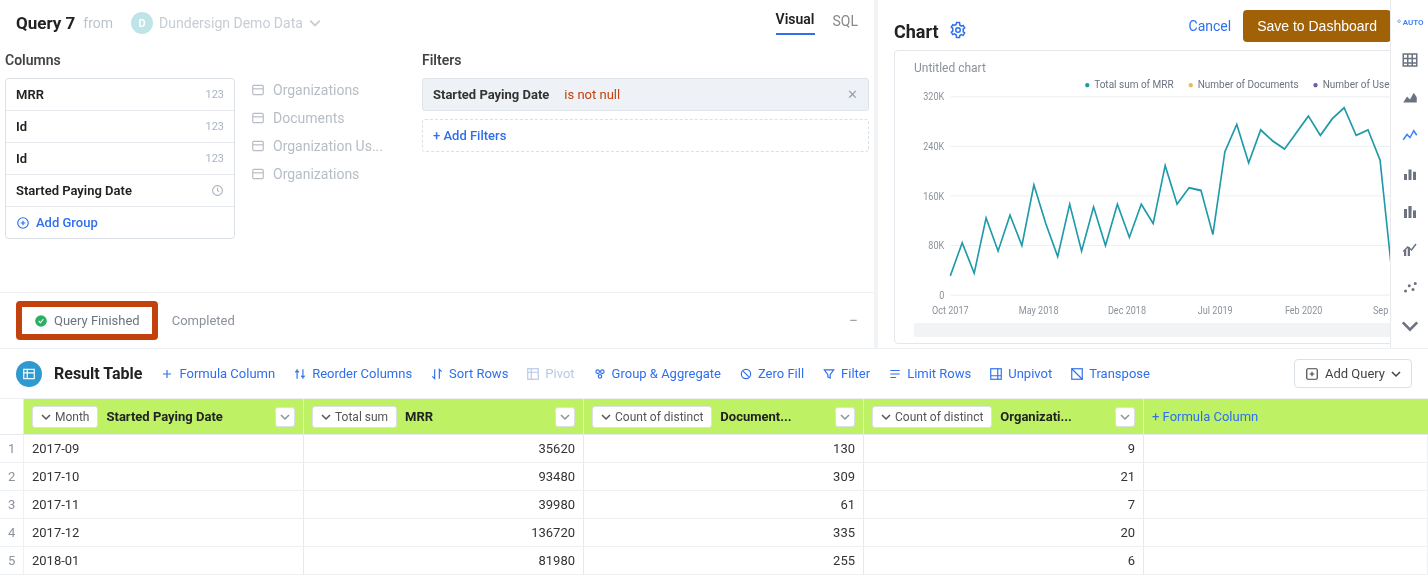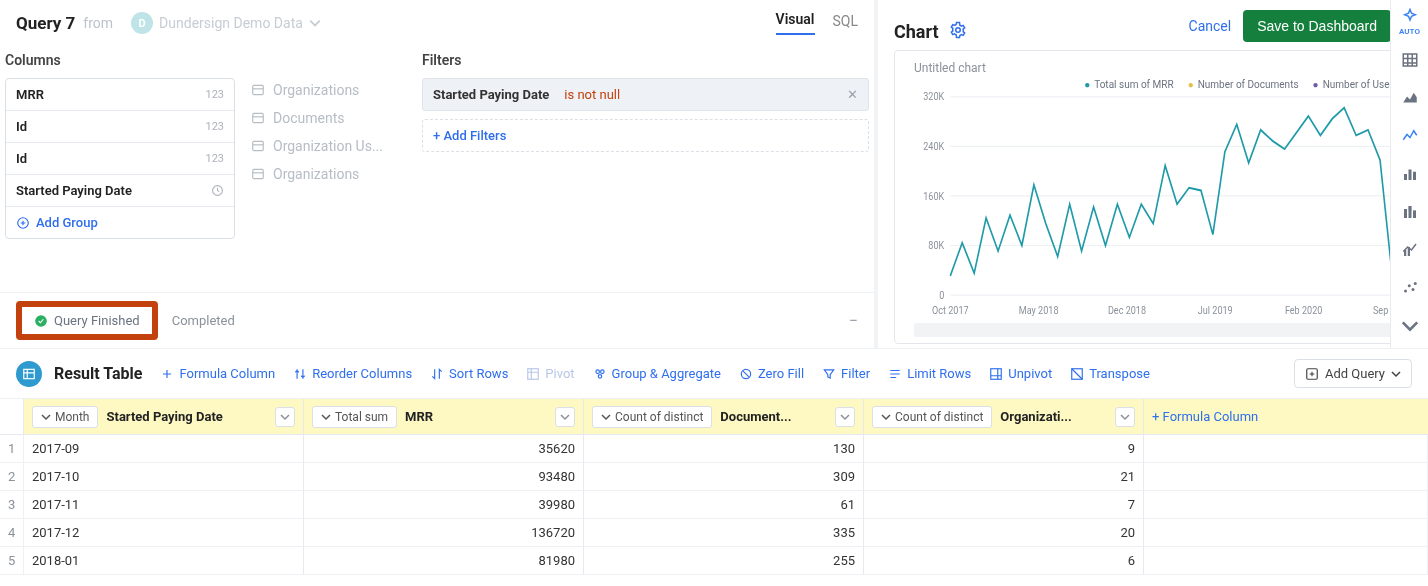--- a/index.html
+++ b/index.html
@@ -7,21 +7,21 @@
   
   
   .top { display: flex; height: 348px; }
   .query-pane { flex: 1; display: flex; flex-direction: column; border-right: 4px solid #f1f3f5; min-width: 0; }
   .chart-pane { width: 550px; display: flex; flex-direction: column; padding: 4px 10px 4px 16px; }
   
   
   .rail { position: absolute; right: 0; top: 0; height: 348px; width: 38px; background: #fff; border-left: 1px solid #e8eaed; display: flex; flex-direction: column; align-items: center; gap: 10px; padding-top: 8px; }
   .rail-item { width: 28px; height: 28px; display: flex; align-items: center; justify-content: center; color: #6b7280; cursor: pointer; border-radius: 4px; }
   .rail-item.active { color: #3b82f6; }
-  .rail-auto { font-size: 8px; color: #3b82f6; font-weight: 600; display:flex; flex-direction:column; align-items:center; gap:1px; }
+  .rail-auto { font-size: 8px; color: #3b82f6; font-weight: 600; display:flex; flex-direction:row; align-items:center; gap:1px; }
   .rail svg { width: 18px; height: 18px; }
   
   
   .q-header { display: flex; align-items: center; padding: 8px 16px 6px; gap: 8px; }
   .q-title { font-size: 17px; font-weight: 700; color: #222; }
   .q-from { font-size: 14px; color: #bcc3cc; }
   .q-source { display: flex; align-items: center; gap: 6px; padding: 4px 10px; border-radius: 4px; cursor: pointer; }
   .q-source-avatar { width: 22px; height: 22px; border-radius: 50%; background: #bfe4e7; display:flex;align-items:center;justify-content:center;color:#fff;font-size:11px;font-weight:700; }
   .q-source-name { color: #c7cdd4; font-size: 14px; }
   .q-source svg { width:12px;height:12px;color:#c7cdd4; }
@@ -58,21 +58,21 @@
   .status-pill svg { color:#29b061; width:14px;height:14px; }
   .status-text { color:#8b929b; }
   .status-bar .collapse { margin-left:auto; color:#9aa1ab; cursor:pointer; font-size:16px;}
   
   
   .chart-head { display:flex; align-items:flex-end; gap:10px; padding:6px 0 8px; }
   .chart-title { font-size:18px; font-weight:700; color:#222; }
   .chart-head .gear { color:#2f6fed; cursor:pointer; }
   .chart-head .btns { margin-left:auto; display:flex; align-items:center; gap:12px; }
   .btn-link { color:#2f6fed; font-size:14px; cursor:pointer; }
-  .btn-primary { background:#15803d; color:#fff; border:none; border-radius:4px; padding:8px 14px; font-size:14px; cursor:pointer; }
+  .btn-primary { background:#a16207; color:#fff; border:none; border-radius:4px; padding:8px 14px; font-size:14px; cursor:pointer; }
   .btn-drop { background:#2f6fed; color:#fff; border:none; border-left:1px solid rgba(255,255,255,.3); border-radius:0 4px 4px 0; padding:8px 6px; cursor:pointer; margin-left:-8px;}
   .chart-card { border:1px solid #e3e7ec; border-radius:4px; flex:1; display:flex; flex-direction:column; padding:10px 19px 6px; min-height:0; }
   .chart-sub { font-size:12px; color:#8b929b; margin-bottom:4px; }
   .legend { display:flex; gap:14px; justify-content:flex-end; font-size:10px; color:#6b7280; margin-bottom:2px; }
   .legend span::before { content:"●"; margin-right:4px; }
   .lg-mrr::before  { color:#1f9aa8; }
   .lg-doc::before  { color:#e4c04a; }
   .lg-usr::before  { color:#6f5ba8; }
   .chart-body { flex:1; position:relative; }
   .chart-body svg { width:100%; height:100%; }
@@ -82,21 +82,21 @@
   .result-bar { display:flex; align-items:center; gap:18px; padding:10px 16px; border-top:1px solid #eef1f4; border-bottom:1px solid #eef1f4; }
   .result-avatar { width:26px;height:26px;border-radius:50%;background:#2f9acf;display:flex;align-items:center;justify-content:center;color:#fff; }
   .result-title { font-size:16px; font-weight:700; color:#222; margin-left:-6px; }
   .tbl-act { color:#2f6fed; font-size:13px; cursor:pointer; display:flex;align-items:center;gap:5px; white-space:nowrap; }
   .tbl-act.disabled { color:#b7c8e8; cursor:default; }
   .tbl-act svg{ width:14px;height:14px; }
   .add-query { margin-left:auto; border:1px solid #dbe0e6; border-radius:4px; padding:6px 10px; color:#444; cursor:pointer; display:flex;align-items:center;gap:6px; }
   
   
   .grid { display:grid; grid-template-columns: 24px 280px 280px 280px 280px 1fr; font-size:13px; }
-  .grid-hd { background:#fef9c3; border-bottom:1px solid #e6eaee; padding:6px 8px; display:flex; align-items:center; gap:8px; min-height:36px; }
+  .grid-hd { background:#bef264; border-bottom:1px solid #e6eaee; padding:6px 8px; display:flex; align-items:center; gap:8px; min-height:36px; }
   .grid-hd.rownum{ background:#fff;border-right:1px solid #e6eaee; }
   .hd-chip { border:1px solid #dbe0e6; border-radius:3px; background:#fff; padding:3px 8px; font-size:12px; color:#555; display:flex;align-items:center;gap:4px; cursor:pointer; }
   .hd-main { font-weight:700; color:#222; white-space:nowrap; overflow:hidden; text-overflow:ellipsis; min-width:0; }
   .hd-caret { margin-left:auto; border:1px solid #dbe0e6; border-radius:3px; background:#fff; width:20px;height:20px;display:flex;align-items:center;justify-content:center;color:#8b929b; cursor:pointer;}
   .hd-formula { color:#2f6fed; cursor:pointer; }
   .grid-cell { border-bottom:1px solid #eef1f4; border-right:1px solid #eef1f4; padding:6px 8px; white-space:nowrap; overflow:hidden; }
   .grid-cell.rownum { text-align:center; color:#8b929b; background:#fff; }
   .grid-cell.num { text-align:right; }
   .col-sep { border-right:1px solid #e6eaee; }
   

